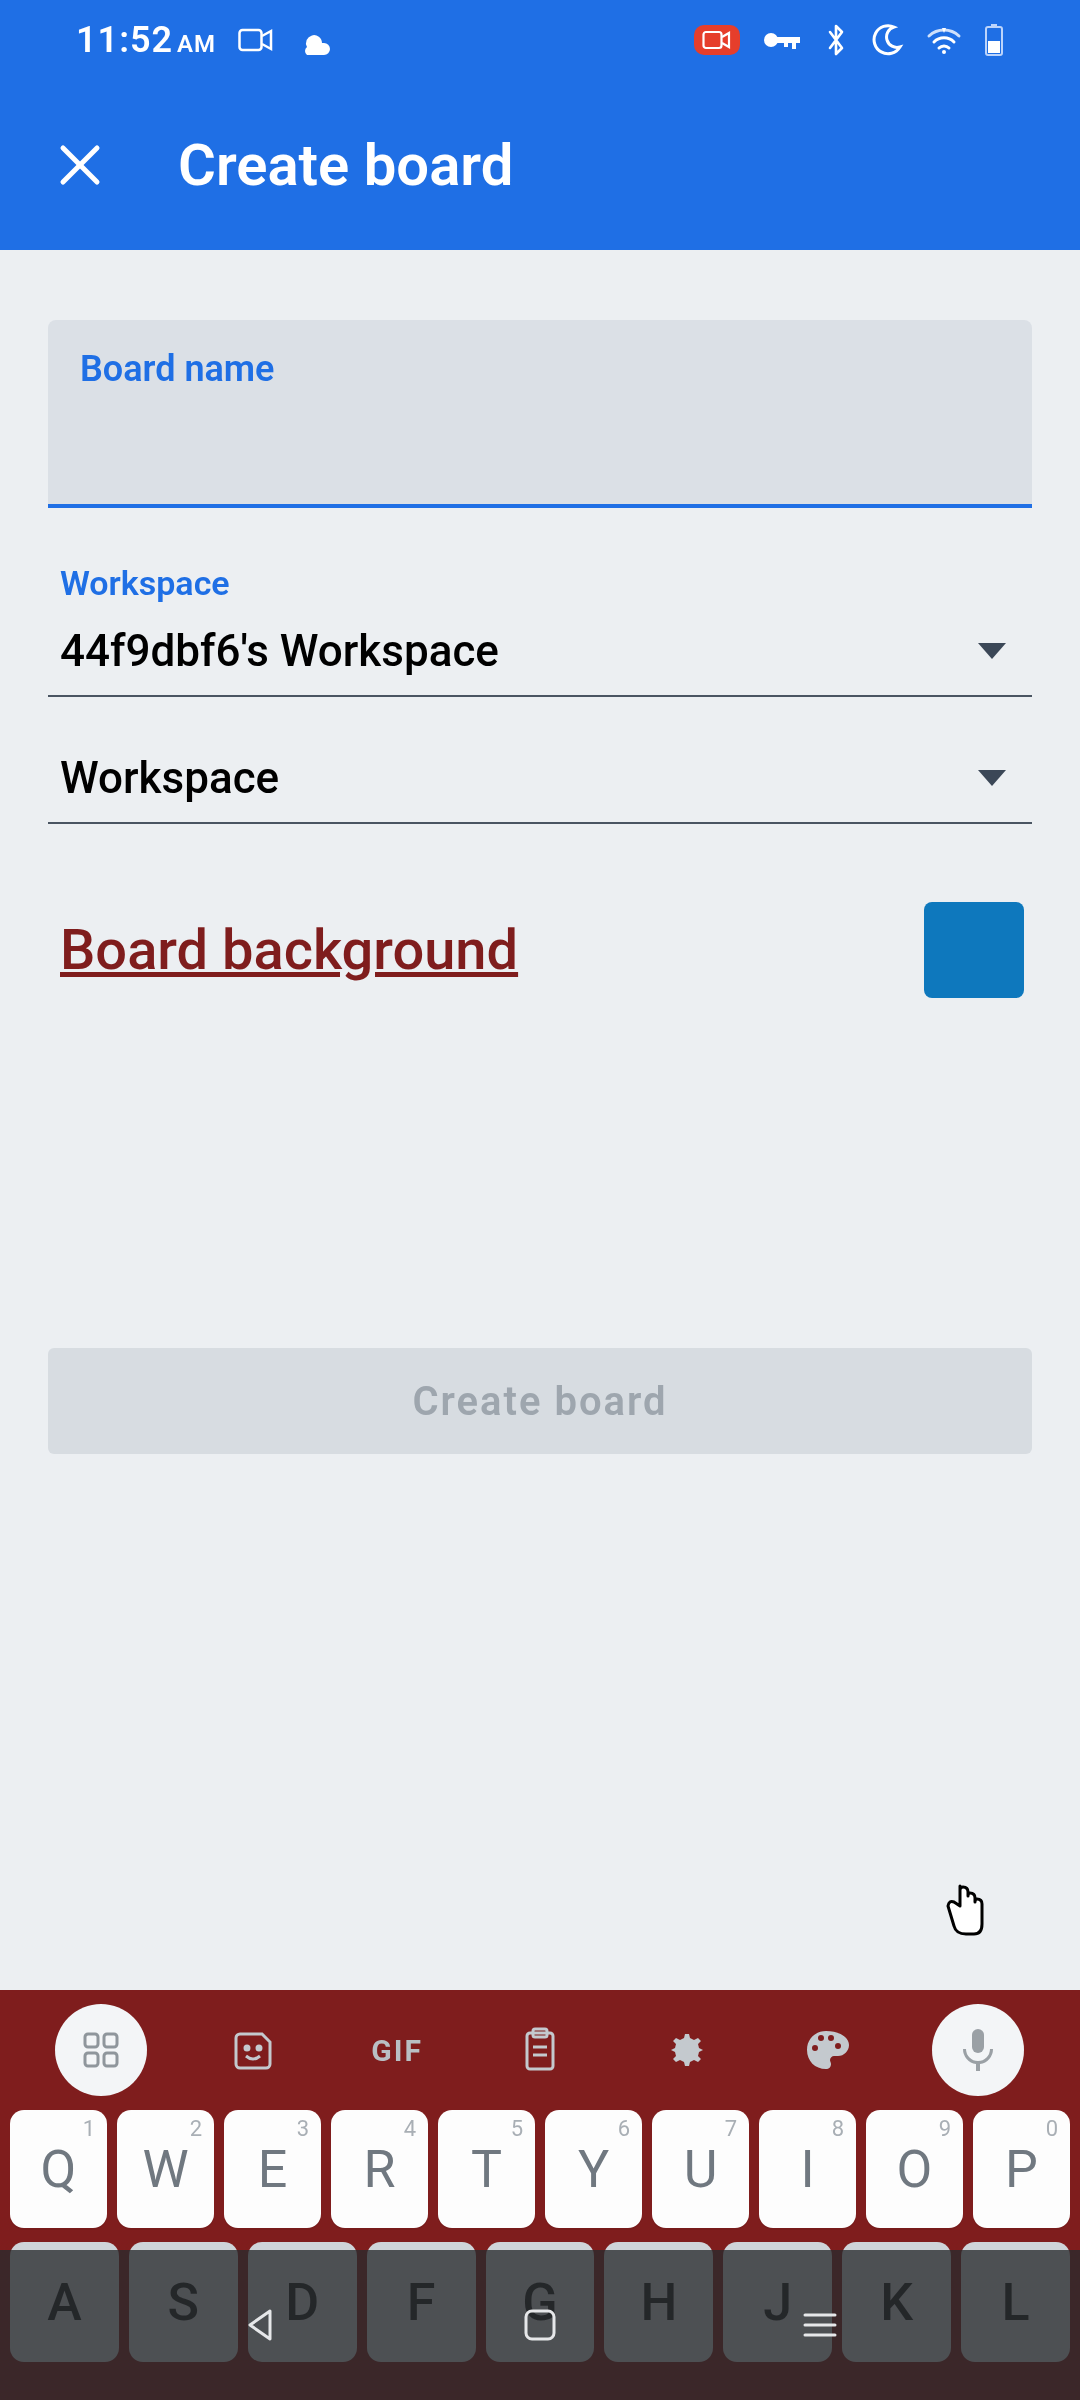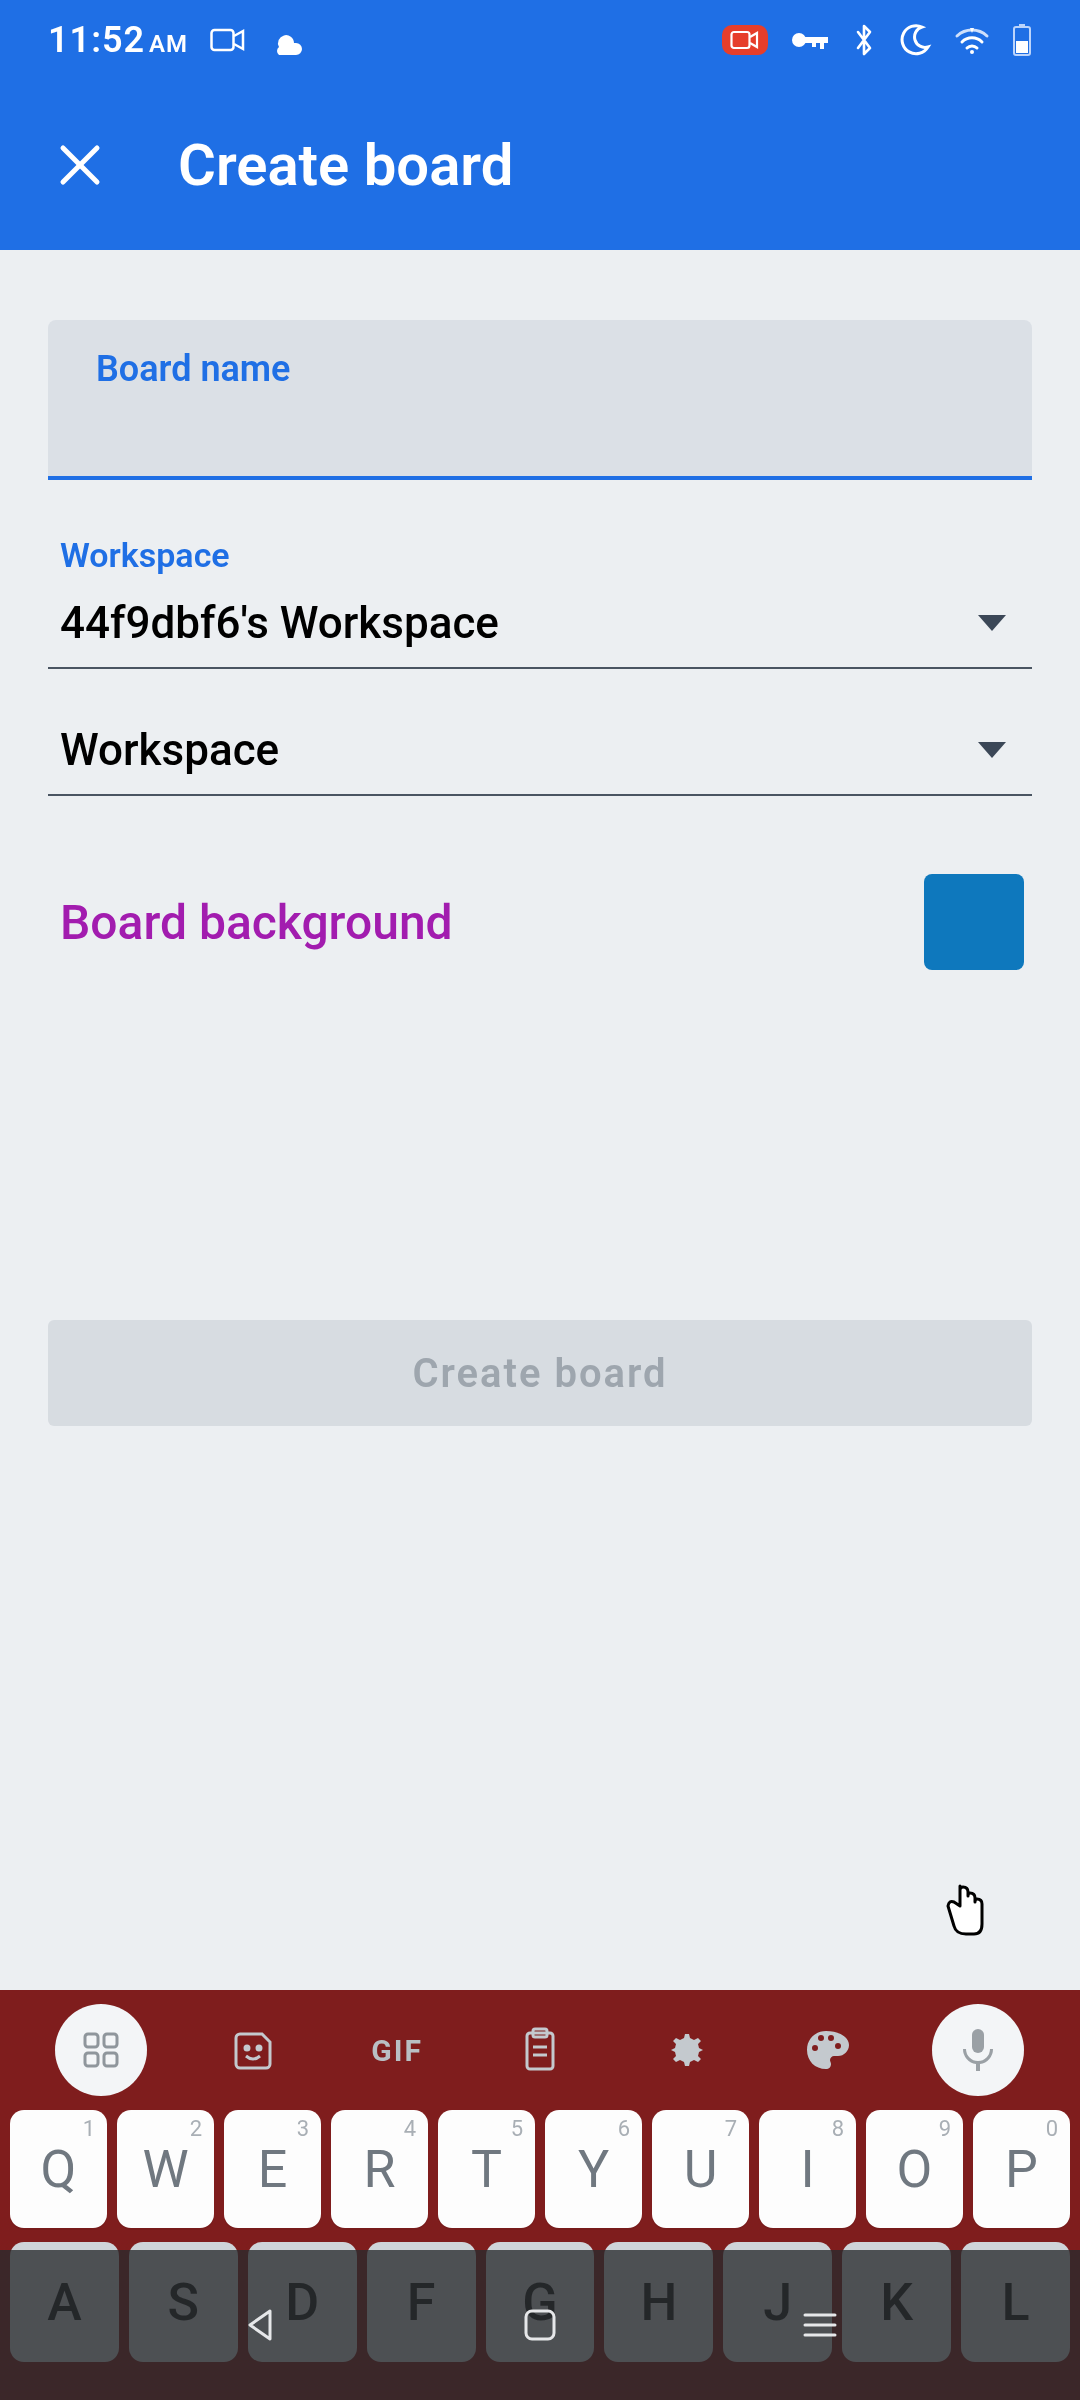--- a/index.html
+++ b/index.html
@@ -1,45 +1,45 @@
 <!DOCTYPE html>
 <html><head>
 <meta charset="utf-8">
 <style>
   * { box-sizing: border-box; margin: 0; padding: 0; }
   html, body { width: 1080px; height: 2400px; font-family: -apple-system, Roboto, "Helvetica Neue", Arial, sans-serif; background: #eceff2; overflow: hidden; position: relative; }
 
   
-  .status-bar { height: 80px; background: #1f6fe5; color: #fff; display: flex; align-items: center; justify-content: space-between; padding: 0 48px; font-size: 34px; font-weight: 500; }
+  .status-bar { height: 80px; background: #1f6fe5; color: #fff; display: flex; align-items: center; justify-content: space-between; padding: 0 76px; font-size: 34px; font-weight: 500; }
   .status-left { display: flex; align-items: center; gap: 22px; }
   .status-time { font-size: 36px; font-weight: 600; letter-spacing: 1px; }
   .status-time .ampm { font-size: 24px; font-weight: 600; margin-left: 4px; }
   .status-right { display: flex; align-items: center; gap: 22px; }
   .rec-badge { background: #e63e2b; border-radius: 10px; padding: 4px 8px; display: flex; align-items: center; justify-content: center; }
   .ico { display: inline-flex; align-items: center; justify-content: center; }
 
   
   .app-bar { background: #1f6fe5; height: 170px; display: flex; align-items: center; padding: 0 48px; gap: 66px; }
   .close-btn { width: 64px; height: 64px; display: flex; align-items: center; justify-content: center; }
   .app-title { color: #fff; font-size: 58px; font-weight: 600; }
 
   
   .content { padding: 0 48px; }
 
-  .board-name-field { margin-top: 70px; background: #dbe0e6; border-bottom: 4px solid #1f6fe5; border-radius: 8px 8px 0 0; padding: 28px 36px 48px 48px; height: 160px; }
+  .board-name-field { margin-top: 70px; background: #dbe0e6; border-bottom: 4px solid #1f6fe5; border-radius: 8px 8px 0 0; padding: 28px 36px 48px 32px; height: 188px; }
   .board-name-label { color: #1f6fe5; font-size: 36px; font-weight: 600; }
 
   .field-group { margin-top: 55px; }
   .field-label { color: #1f6fe5; font-size: 34px; font-weight: 600; margin-left: 12px; margin-bottom: 22px; }
   .select-row { display: flex; align-items: center; justify-content: space-between; border-bottom: 2px solid #4a5562; padding: 0 8px 18px 12px; }
   .select-value { color: #000000; font-size: 44px; font-weight: 500; }
   .caret-down { width: 0; height: 0; border-left: 14px solid transparent; border-right: 14px solid transparent; border-top: 16px solid #3b4757; margin-right: 18px; }
 
   .bg-row { margin-top: 78px; display: flex; align-items: center; justify-content: space-between; padding: 0 8px 0 12px; }
-  .bg-label { color: #a21caf; font-size: 48px; font-weight: 500; }
+  .bg-label { color: #7f1d1d; font-size: 56px; font-weight: 500; text-decoration: underline; }
   .bg-swatch { width: 100px; height: 96px; background: #0e78bd; border-radius: 8px; }
 
   .create-btn { margin-top: 350px; height: 106px; background: #d7dce1; color: #9ea6ae; display: flex; align-items: center; justify-content: center; font-size: 40px; font-weight: 600; letter-spacing: 2px; border-radius: 6px; }
 
   
   .cursor { position: absolute; left: 940px; top: 1880px; }
 
   
   .kbd { position: absolute; left: 0; right: 0; bottom: 0; height: 410px; background: #7f1d1d; }
   .kbd-toolbar { height: 120px; display: flex; align-items: center; justify-content: space-around; padding: 0 20px; }

